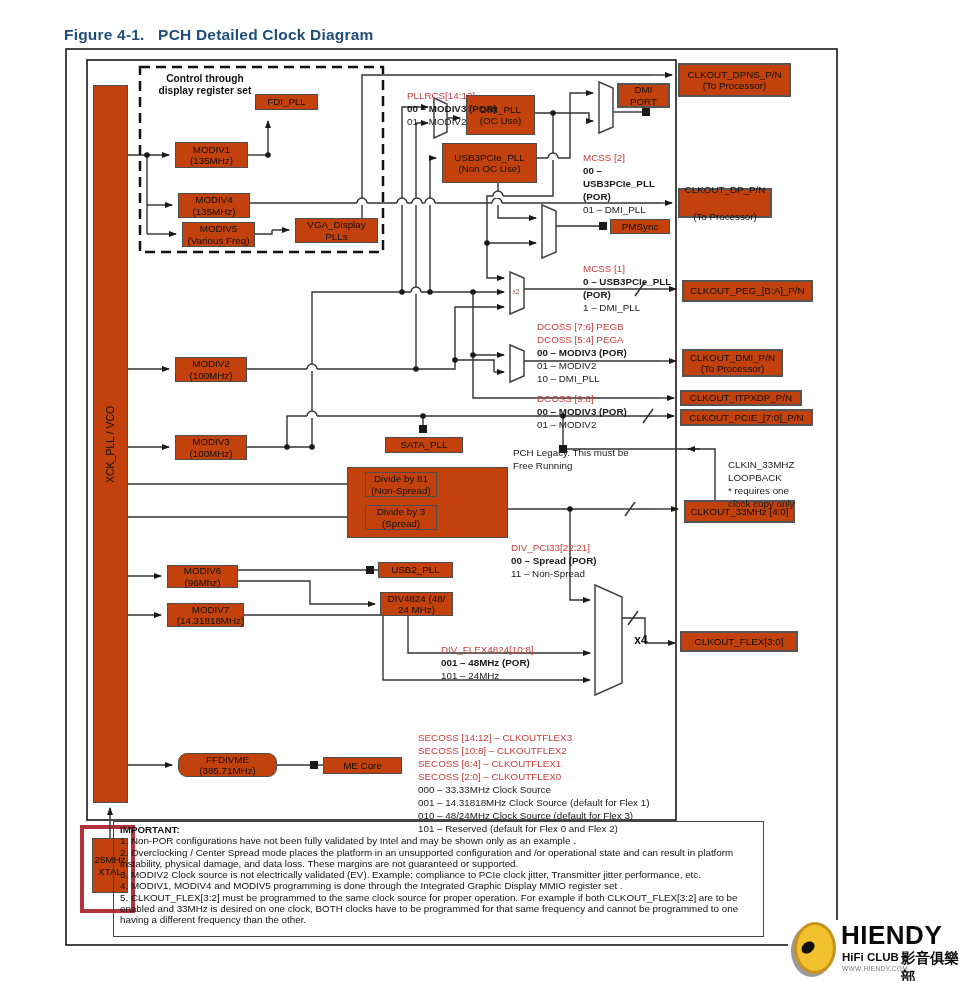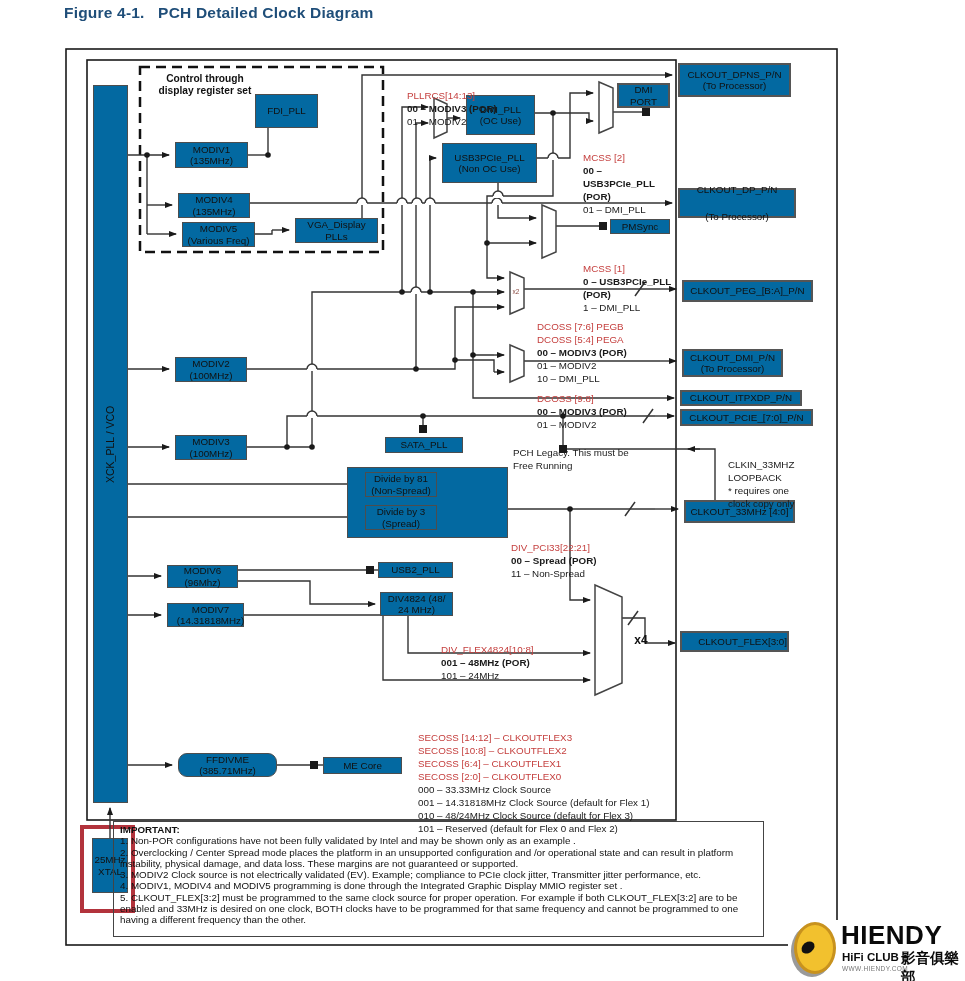--- a/index.html
+++ b/index.html
@@ -1,22 +1,22 @@
 <!DOCTYPE html>
 <html><head>
 <meta charset="utf-8">
 <style>
   html,body{margin:0;padding:0;background:#fff;}
   #page{position:relative;width:965px;height:981px;background:#fff;overflow:hidden;
         font-family:"Liberation Sans",sans-serif;}
   #wires{position:absolute;left:0;top:0;z-index:1;}
   #layer{position:absolute;left:0;top:0;width:965px;height:981px;z-index:2;pointer-events:none;}
-  #title{position:absolute;left:64px;top:4px;font-size:15.5px;font-weight:bold;
+  #title{position:absolute;left:64px;top:26px;font-size:15.5px;font-weight:bold;
          color:#1f4e79;white-space:pre;z-index:3;letter-spacing:.2px;}
-  .block{position:absolute;border:1.5px solid #4d4d4d;background:#0369a1;display:flex;
+  .block{position:absolute;border:1.5px solid #4d4d4d;background:#c2410c;display:flex;
          flex-direction:column;align-items:center;justify-content:center;
          font-size:9.8px;line-height:1.16;color:#111;text-align:center;box-sizing:border-box;}
   .block span{display:block;white-space:nowrap;}
   .block.io{border-width:2px;border-color:#555;}
   .block.nob{border:none;background:transparent;}
   .block.b{font-weight:bold;font-size:10.2px;}
   .block.vert{writing-mode:vertical-rl;transform:rotate(180deg);font-size:10.5px;}
   .block.t6{font-size:6.5px;color:#8a4b42;}
   .block.t12{font-size:12px;font-weight:bold;}
   .ann{position:absolute;font-size:9.8px;line-height:13px;color:#1a1a1a;white-space:pre;margin-top:27px;}
@@ -244,21 +244,21 @@
   </svg>
 
   <div id="layer">
       <div class="block nob b" style="left: 146px; top: 71px; width: 118px; height: 28px;">
         <span>Control through</span>
         <span>display register set</span>
       </div>
       <div class="block vert" style="left: 93px; top: 85px; width: 35px; height: 718px;">
         <span>XCK_PLL / VCO</span>
       </div>
-      <div class="block " style="left: 255px; top: 94px; width: 63px; height: 34px;">
+      <div class="block " style="left: 255px; top: 94px; width: 63px; height: 16px;">
         <span>FDI_PLL</span>
       </div>
       <div class="block " style="left: 175px; top: 142px; width: 73px; height: 26px;">
         <span>MODIV1</span>
         <span>(135MHz)</span>
       </div>
       <div class="block " style="left: 178px; top: 193px; width: 72px; height: 25px;">
         <span>MODIV4</span>
         <span>(135MHz)</span>
       </div>
@@ -328,41 +328,41 @@
         <span>ME Core</span>
       </div>
       <div class="block " style="left: 92px; top: 838px; width: 36px; height: 55px;">
         <span>25MHz</span>
         <span>XTAL</span>
       </div>
       <div class="block io" style="left: 678px; top: 63px; width: 113px; height: 34px;">
         <span>CLKOUT_DPNS_P/N</span>
         <span>(To Processor)</span>
       </div>
-      <div class="block io" style="left: 678px; top: 188px; width: 118px; height: 30px; gap: 16px;">
+      <div class="block io" style="left: 678px; top: 188px; width: 94px; height: 30px; gap: 16px;">
         <span>CLKOUT_DP_P/N</span>
         <span>(To Processor)</span>
       </div>
       <div class="block io" style="left: 682px; top: 280px; width: 131px; height: 22px;">
         <span>CLKOUT_PEG_[B:A]_P/N</span>
       </div>
       <div class="block io" style="left: 682px; top: 349px; width: 101px; height: 28px;">
         <span>CLKOUT_DMI_P/N</span>
         <span>(To Processor)</span>
       </div>
       <div class="block io" style="left: 680px; top: 390px; width: 122px; height: 16px;">
         <span>CLKOUT_ITPXDP_P/N</span>
       </div>
       <div class="block io" style="left: 680px; top: 409px; width: 133px; height: 17px;">
         <span>CLKOUT_PCIE_[7:0]_P/N</span>
       </div>
       <div class="block io" style="left: 684px; top: 500px; width: 111px; height: 23px;">
         <span>CLKOUT_33MHz [4:0]</span>
       </div>
-      <div class="block io" style="left: 680px; top: 631px; width: 109px; height: 21px; align-items: flex-end;">
+      <div class="block io" style="left: 680px; top: 631px; width: 118px; height: 21px;">
         <span>CLKOUT_FLEX[3:0]</span>
       </div>
       <div class="block nob t6" style="left: 506px; top: 287px; width: 20px; height: 10px;">
         <span>x2</span>
       </div>
       <div class="block nob t12" style="left: 628px; top: 633px; width: 26px; height: 16px;">
         <span>x4</span>
       </div>
       <div class="ann" style="left: 407px; top: 62px;"><span class="r">PLLRCS[14:13]</span><span class="b">00 – MODIV3 (POR)</span><span class="n">01 – MODIV2</span></div>
       <div class="ann" style="left: 583px; top: 124px;"><span class="r">MCSS [2]</span><span class="b">00 –</span><span class="b">USB3PCIe_PLL</span><span class="b">(POR)</span><span class="n">01 – DMI_PLL</span></div>

